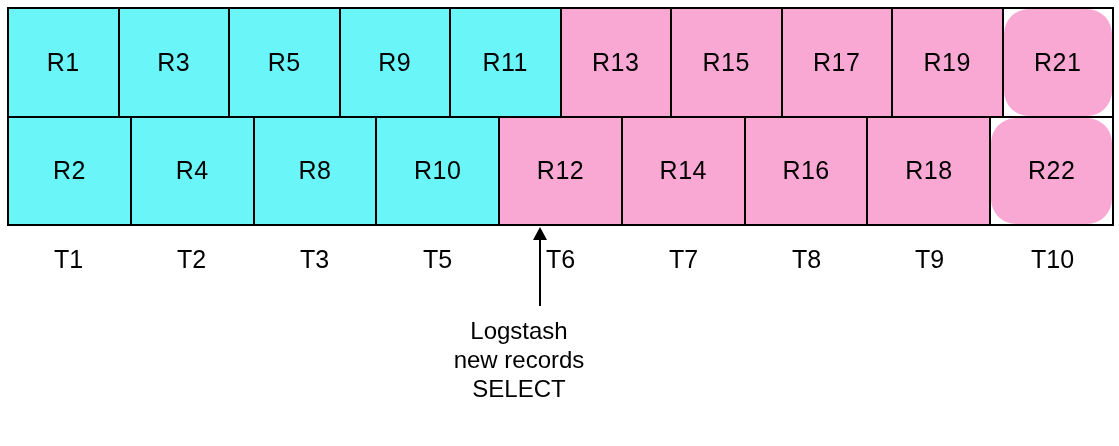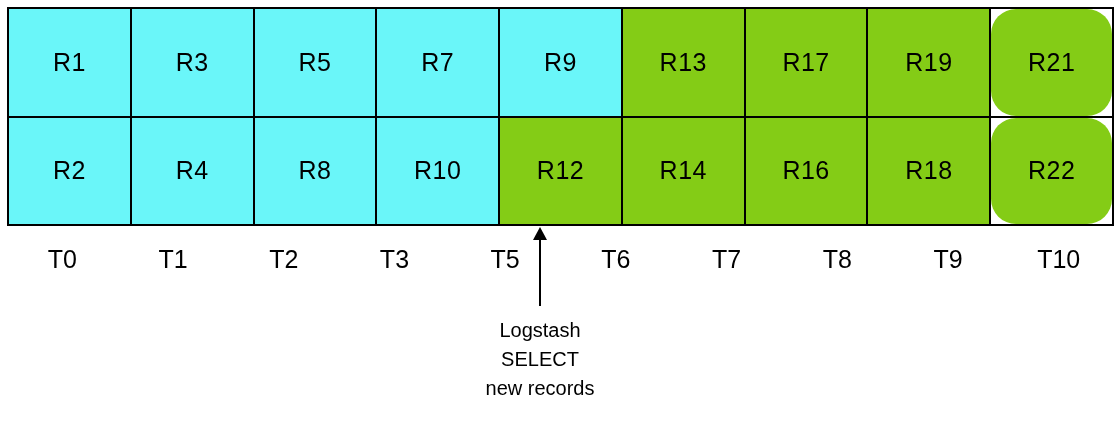--- a/index.html
+++ b/index.html
@@ -27,21 +27,21 @@
   }
   .grid-row { flex: 1; display: flex; min-height: 0; }
   .grid-row.top { border-bottom: 2px solid #000000; }
   .cell {
     flex: 1;
     display: flex;
     align-items: center;
     justify-content: center;
     font-size: 25px;
     letter-spacing: 0.5px;
-    background: #84cc16;
+    background: #f9a8d4;
     border-right: 2px solid #000000;
     min-width: 0;
   }
   .cell:last-child { border-right: none; border-radius: 25px; }
   .cell.filled { background: var(--highlight); }
   .timeline {
     position: absolute;
     left: 7px;
     top: 245px;
     width: 1107px;
@@ -66,75 +66,75 @@
     left: 533px;
     top: 227px;
     width: 0;
     height: 0;
     border-left: 7px solid transparent;
     border-right: 7px solid transparent;
     border-bottom: 13px solid #000000;
   }
   .annotation {
     position: absolute;
-    left: 410px;
+    left: 389px;
     top: 316px;
     width: 260px;
     text-align: center;
-    font-size: 20px;
+    font-size: 24px;
     line-height: 29px;
   }
 </style>
 </head>
 <body>
 
 <div class="canvas" style="--highlight: #6AF6F9; background: rgb(255, 255, 255); color: rgb(0, 0, 0);">
 
   <div class="grid">
       <div class="grid-row top">
         <div class="cell filled">R1</div>
         <div class="cell filled">R3</div>
         <div class="cell filled">R5</div>
-        <div class="cell filled">R7</div>
         <div class="cell filled">R9</div>
+        <div class="cell filled">R11</div>
         <div class="cell">R13</div>
+        <div class="cell">R15</div>
         <div class="cell">R17</div>
         <div class="cell">R19</div>
         <div class="cell">R21</div>
       </div>
       <div class="grid-row">
         <div class="cell filled">R2</div>
         <div class="cell filled">R4</div>
         <div class="cell filled">R8</div>
         <div class="cell filled">R10</div>
         <div class="cell">R12</div>
         <div class="cell">R14</div>
         <div class="cell">R16</div>
         <div class="cell">R18</div>
         <div class="cell">R22</div>
       </div>
     </div>
 
   <div class="timeline">
-      <div class="tlabel">T0</div>
       <div class="tlabel">T1</div>
       <div class="tlabel">T2</div>
       <div class="tlabel">T3</div>
       <div class="tlabel">T5</div>
       <div class="tlabel">T6</div>
       <div class="tlabel">T7</div>
       <div class="tlabel">T8</div>
       <div class="tlabel">T9</div>
       <div class="tlabel">T10</div>
     </div>
 
   <div class="arrow">
     <div class="arrow-head"></div>
     <div class="arrow-line"></div>
   </div>
 
   <div class="annotation">
     <div>Logstash</div>
+    <div>new records</div>
     <div>SELECT</div>
-    <div>new records</div>
   </div>
 
 </div>
 
 </body></html>

